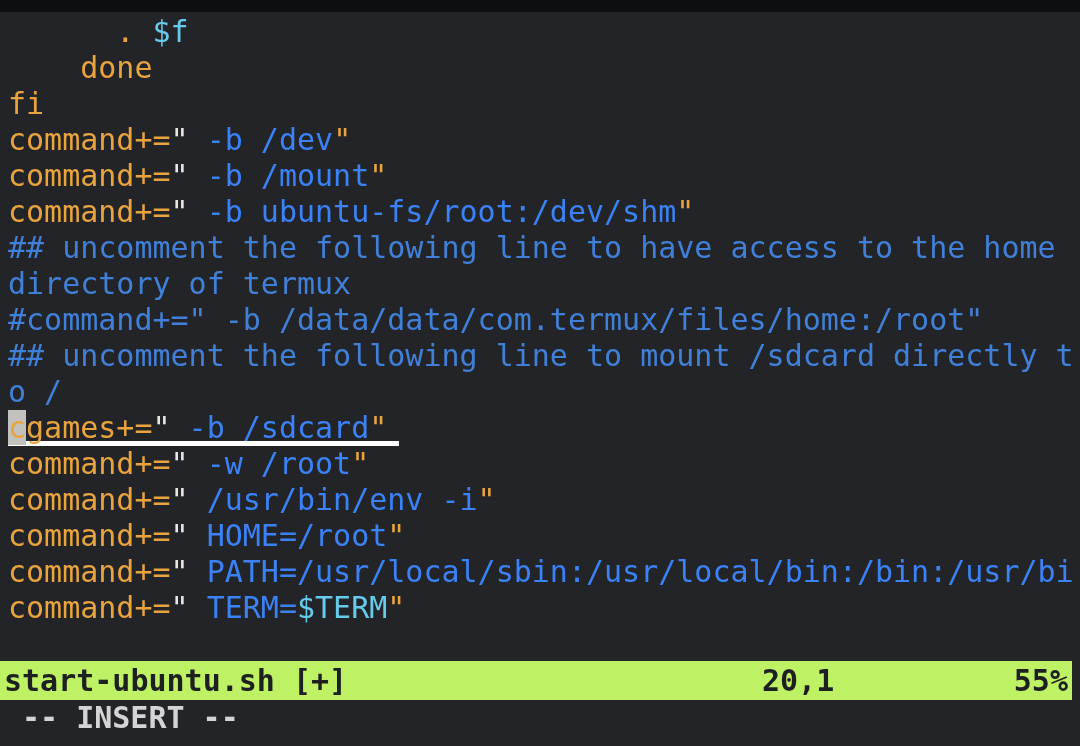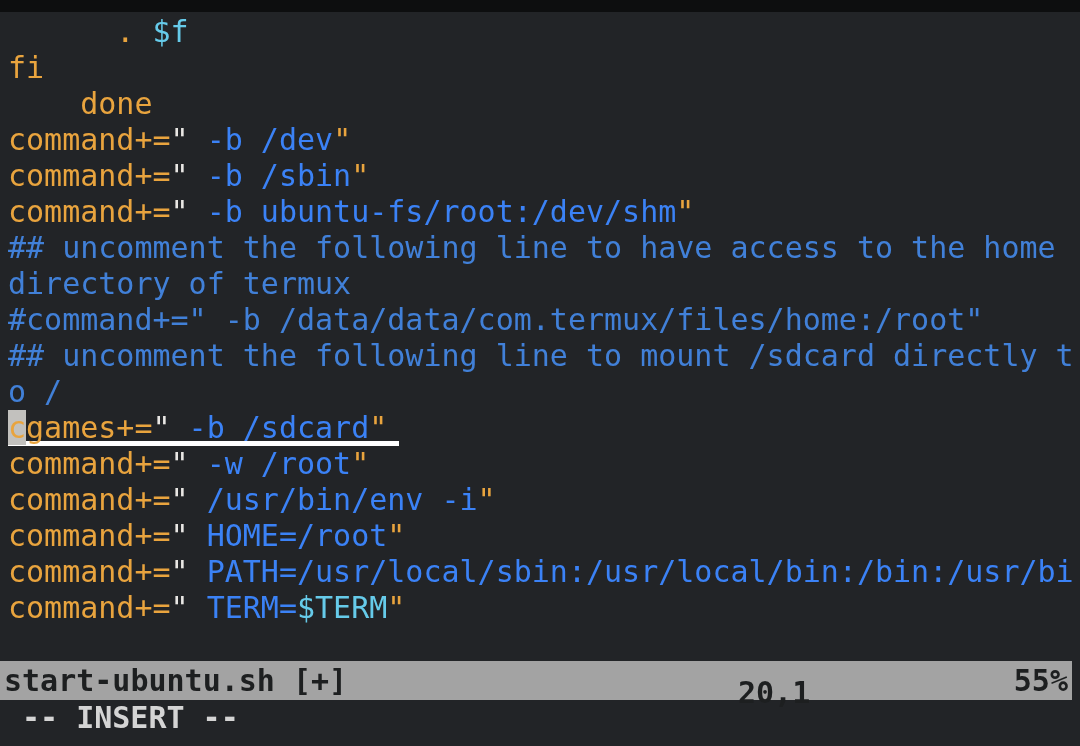--- a/index.html
+++ b/index.html
@@ -15,42 +15,42 @@
   .line { height:36px; white-space:pre; padding-left:8px; overflow:hidden; }
   .k { color:#e9a43e; }            
   .s { color:#3b82f6; }            
   .c { color:#4180d8;margin-top:40px; }            
   .v { color:#66cbea; }            
   .q { color:#e9e7e4; }            
   .cursor { background:#c2c1be; }
   .ul-wrap { display:inline-block; height:36px; border-bottom:5px solid #ffffff; padding-right:12px; }
   .statusbar {
     position:absolute; top:661px; left:0; width:1072px; height:39px;
-    background:#a3a3a3; color:#1d1f20; font-weight:bold; line-height:39px;
+    background:#bef264; color:#1d1f20; font-weight:bold; line-height:39px;
   }
   .statusbar .fname { position:absolute; left:4px; white-space:pre; }
-  .statusbar .ruler { position:absolute; left:738px;margin-top:12px; }
+  .statusbar .ruler { position:absolute; left:762px; }
   .statusbar .pct   { position:absolute; right:4px; }
   .modeline {
     position:absolute; top:700px; left:0; width:1080px; height:36px;
     padding-left:8px; color:#d4d4d4; font-weight:bold; white-space:pre;margin-left:14px;
   }
 </style>
 </head>
 <body>
 
 <div class="screen">
   <div class="top-edge"></div>
 
   <div class="buffer">
     <div class="line"><span class="k">      . </span><span class="v">$f</span></div>
+    <div class="line"><span class="k">    done</span></div>
     <div class="line"><span class="k">fi</span></div>
-    <div class="line"><span class="k">    done</span></div>
     <div class="line"><span class="k">command+=</span><span class="q">"</span><span class="s"> -b /dev</span><span class="k">"</span></div>
-    <div class="line"><span class="k">command+=</span><span class="q">"</span><span class="s"> -b /sbin</span><span class="k">"</span></div>
+    <div class="line"><span class="k">command+=</span><span class="q">"</span><span class="s"> -b /mount</span><span class="k">"</span></div>
     <div class="line"><span class="k">command+=</span><span class="q">"</span><span class="s"> -b ubuntu-fs/root:/dev/shm</span><span class="k">"</span></div>
     <div class="line"><span class="c">## uncomment the following line to have access to the home</span></div>
     <div class="line"><span class="c">directory of termux</span></div>
     <div class="line"><span class="c">#command+=" -b /data/data/com.termux/files/home:/root"</span></div>
     <div class="line"><span class="c">## uncomment the following line to mount /sdcard directly t</span></div>
     <div class="line"><span class="c">o /</span></div>
     <div class="line"><span class="ul-wrap"><span class="k cursor">c</span><span class="k">games+=</span><span class="q">"</span><span class="s"> -b /sdcard</span><span class="k">"</span></span></div>
     <div class="line"><span class="k">command+=</span><span class="q">"</span><span class="s"> -w /root</span><span class="k">"</span></div>
     <div class="line"><span class="k">command+=</span><span class="q">"</span><span class="s"> /usr/bin/env -i</span><span class="k">"</span></div>
     <div class="line"><span class="k">command+=</span><span class="q">"</span><span class="s"> HOME=/root</span><span class="k">"</span></div>

